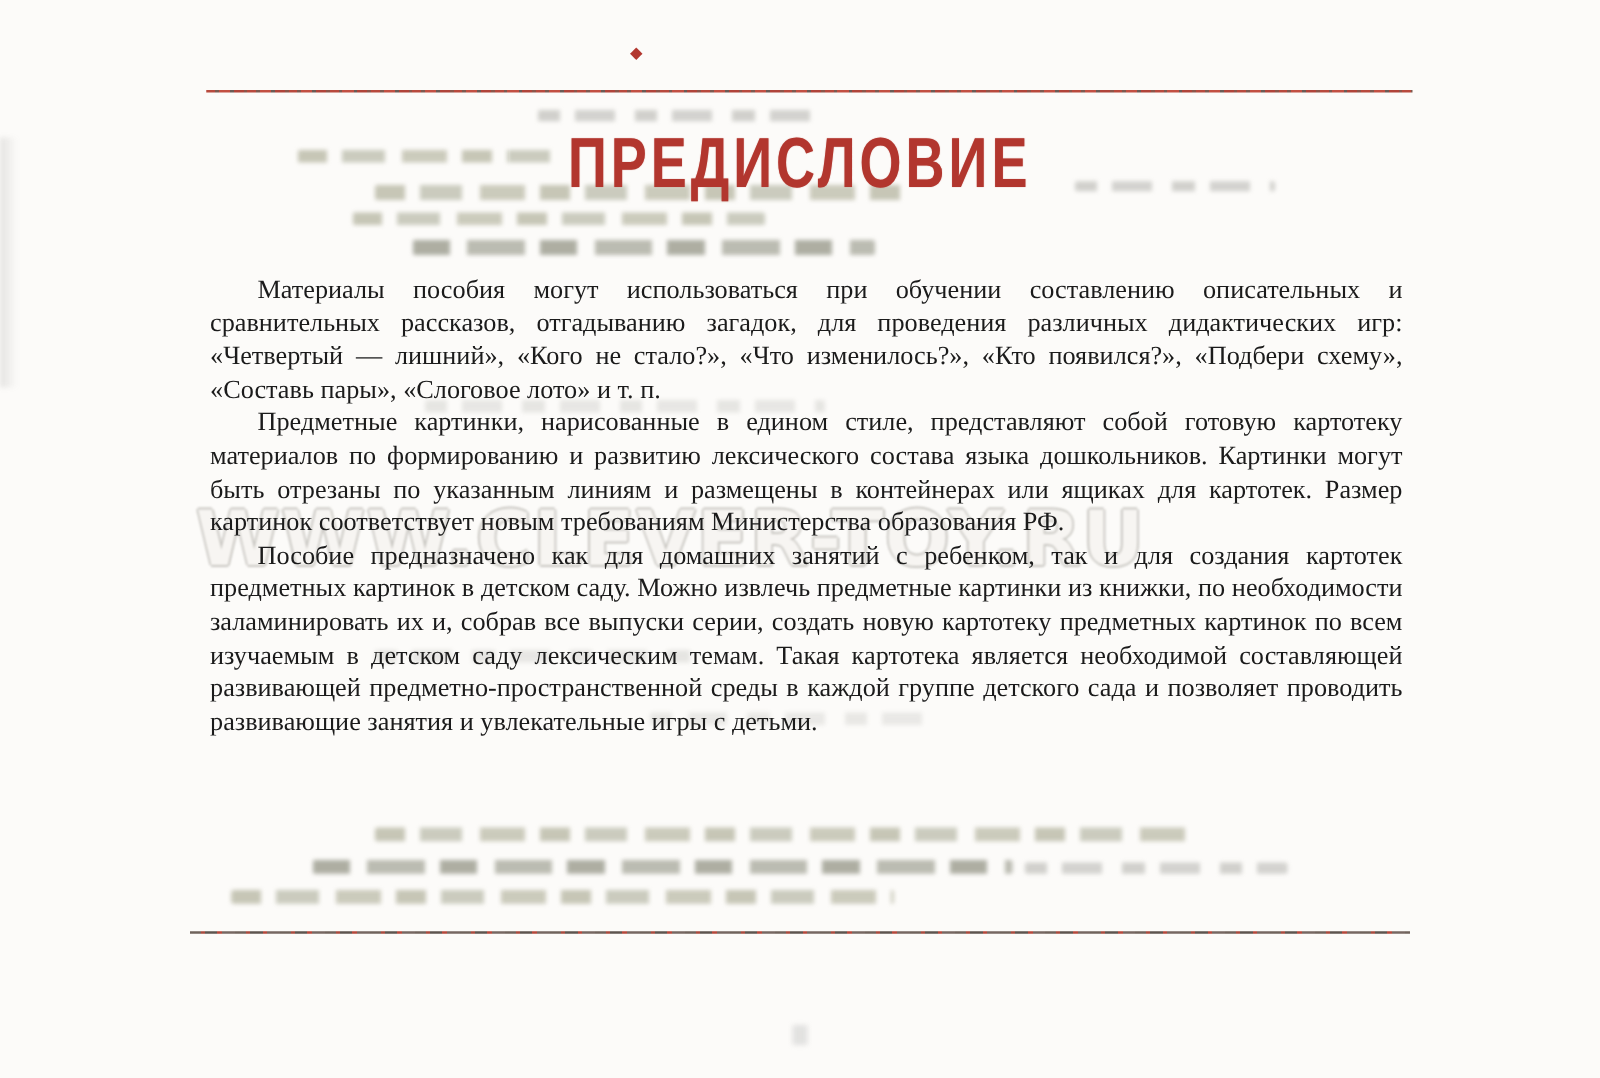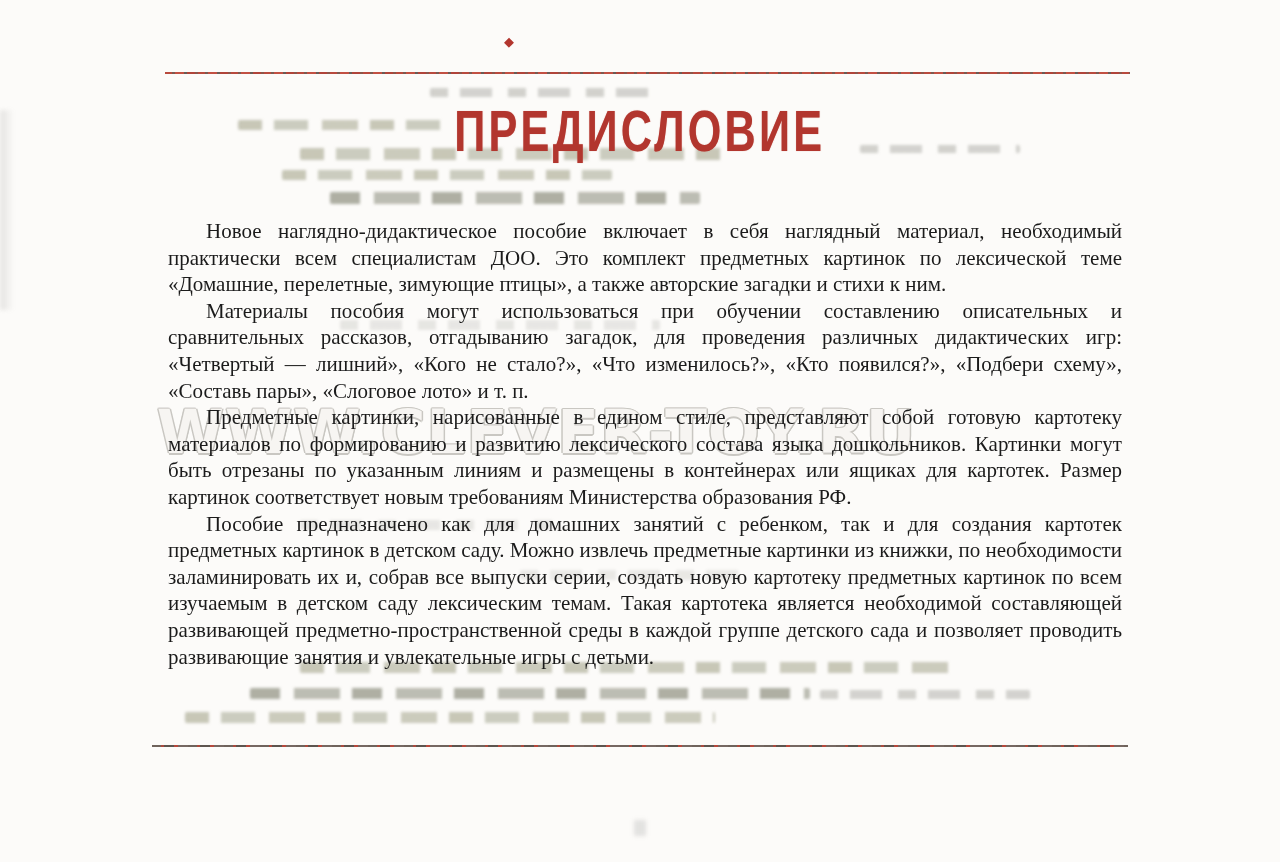--- a/index.html
+++ b/index.html
@@ -173,21 +173,20 @@
   </div>
   <div class="title-diamond">◆</div>
 
   <div class="watermark">WWW.CLEVER-TOY.RU</div>
 
   <div class="ghost gray" style="left:340px; top:320px; width:320px; height:10px; opacity:0.5;"></div>
   <div class="ghost gray" style="left:300px; top:520px; width:260px; height:10px; opacity:0.5;"></div>
   <div class="ghost gray" style="left:520px; top:570px; width:220px; height:10px; opacity:0.45;"></div>
 
   <div class="body-text">
-    <p>Новое наглядно-дидактическое пособие включает в себя наглядный материал, необходимый практически всем специалистам ДОО. Это комплект предметных картинок по лексической теме «Домашние, перелетные, зимующие птицы», а также авторские загадки и стихи к ним.</p>
     <p>Материалы пособия могут использоваться при обучении составлению описательных и сравнительных рассказов, отгадыванию загадок, для проведения различных дидактических игр: «Четвертый — лишний», «Кого не стало?», «Что изменилось?», «Кто появился?», «Подбери схему», «Составь пары», «Слоговое лото» и т. п.</p>
     <p>Предметные картинки, нарисованные в едином стиле, представляют собой готовую картотеку материалов по формированию и развитию лексического состава языка дошкольников. Картинки могут быть отрезаны по указанным линиям и размещены в контейнерах или ящиках для картотек. Размер картинок соответствует новым требованиям Министерства образования РФ.</p>
     <p>Пособие предназначено как для домашних занятий с ребенком, так и для создания картотек предметных картинок в детском саду. Можно извлечь предметные картинки из книжки, по необходимости заламинировать их и, собрав все выпуски серии, создать новую картотеку предметных картинок по всем изучаемым в детском саду лексическим темам. Такая картотека является необходимой составляющей развивающей предметно-пространственной среды в каждой группе детского сада и позволяет проводить развивающие занятия и увлекательные игры с детьми.</p>
   </div>
 
   <div class="ghost olive" style="left:300px; top:662px; width:650px; height:11px;"></div>
   <div class="ghost dark" style="left:250px; top:688px; width:560px; height:11px;"></div>
   <div class="ghost olive" style="left:185px; top:712px; width:530px; height:11px;"></div>
   <div class="ghost gray" style="left:820px; top:690px; width:210px; height:9px;"></div>
 

